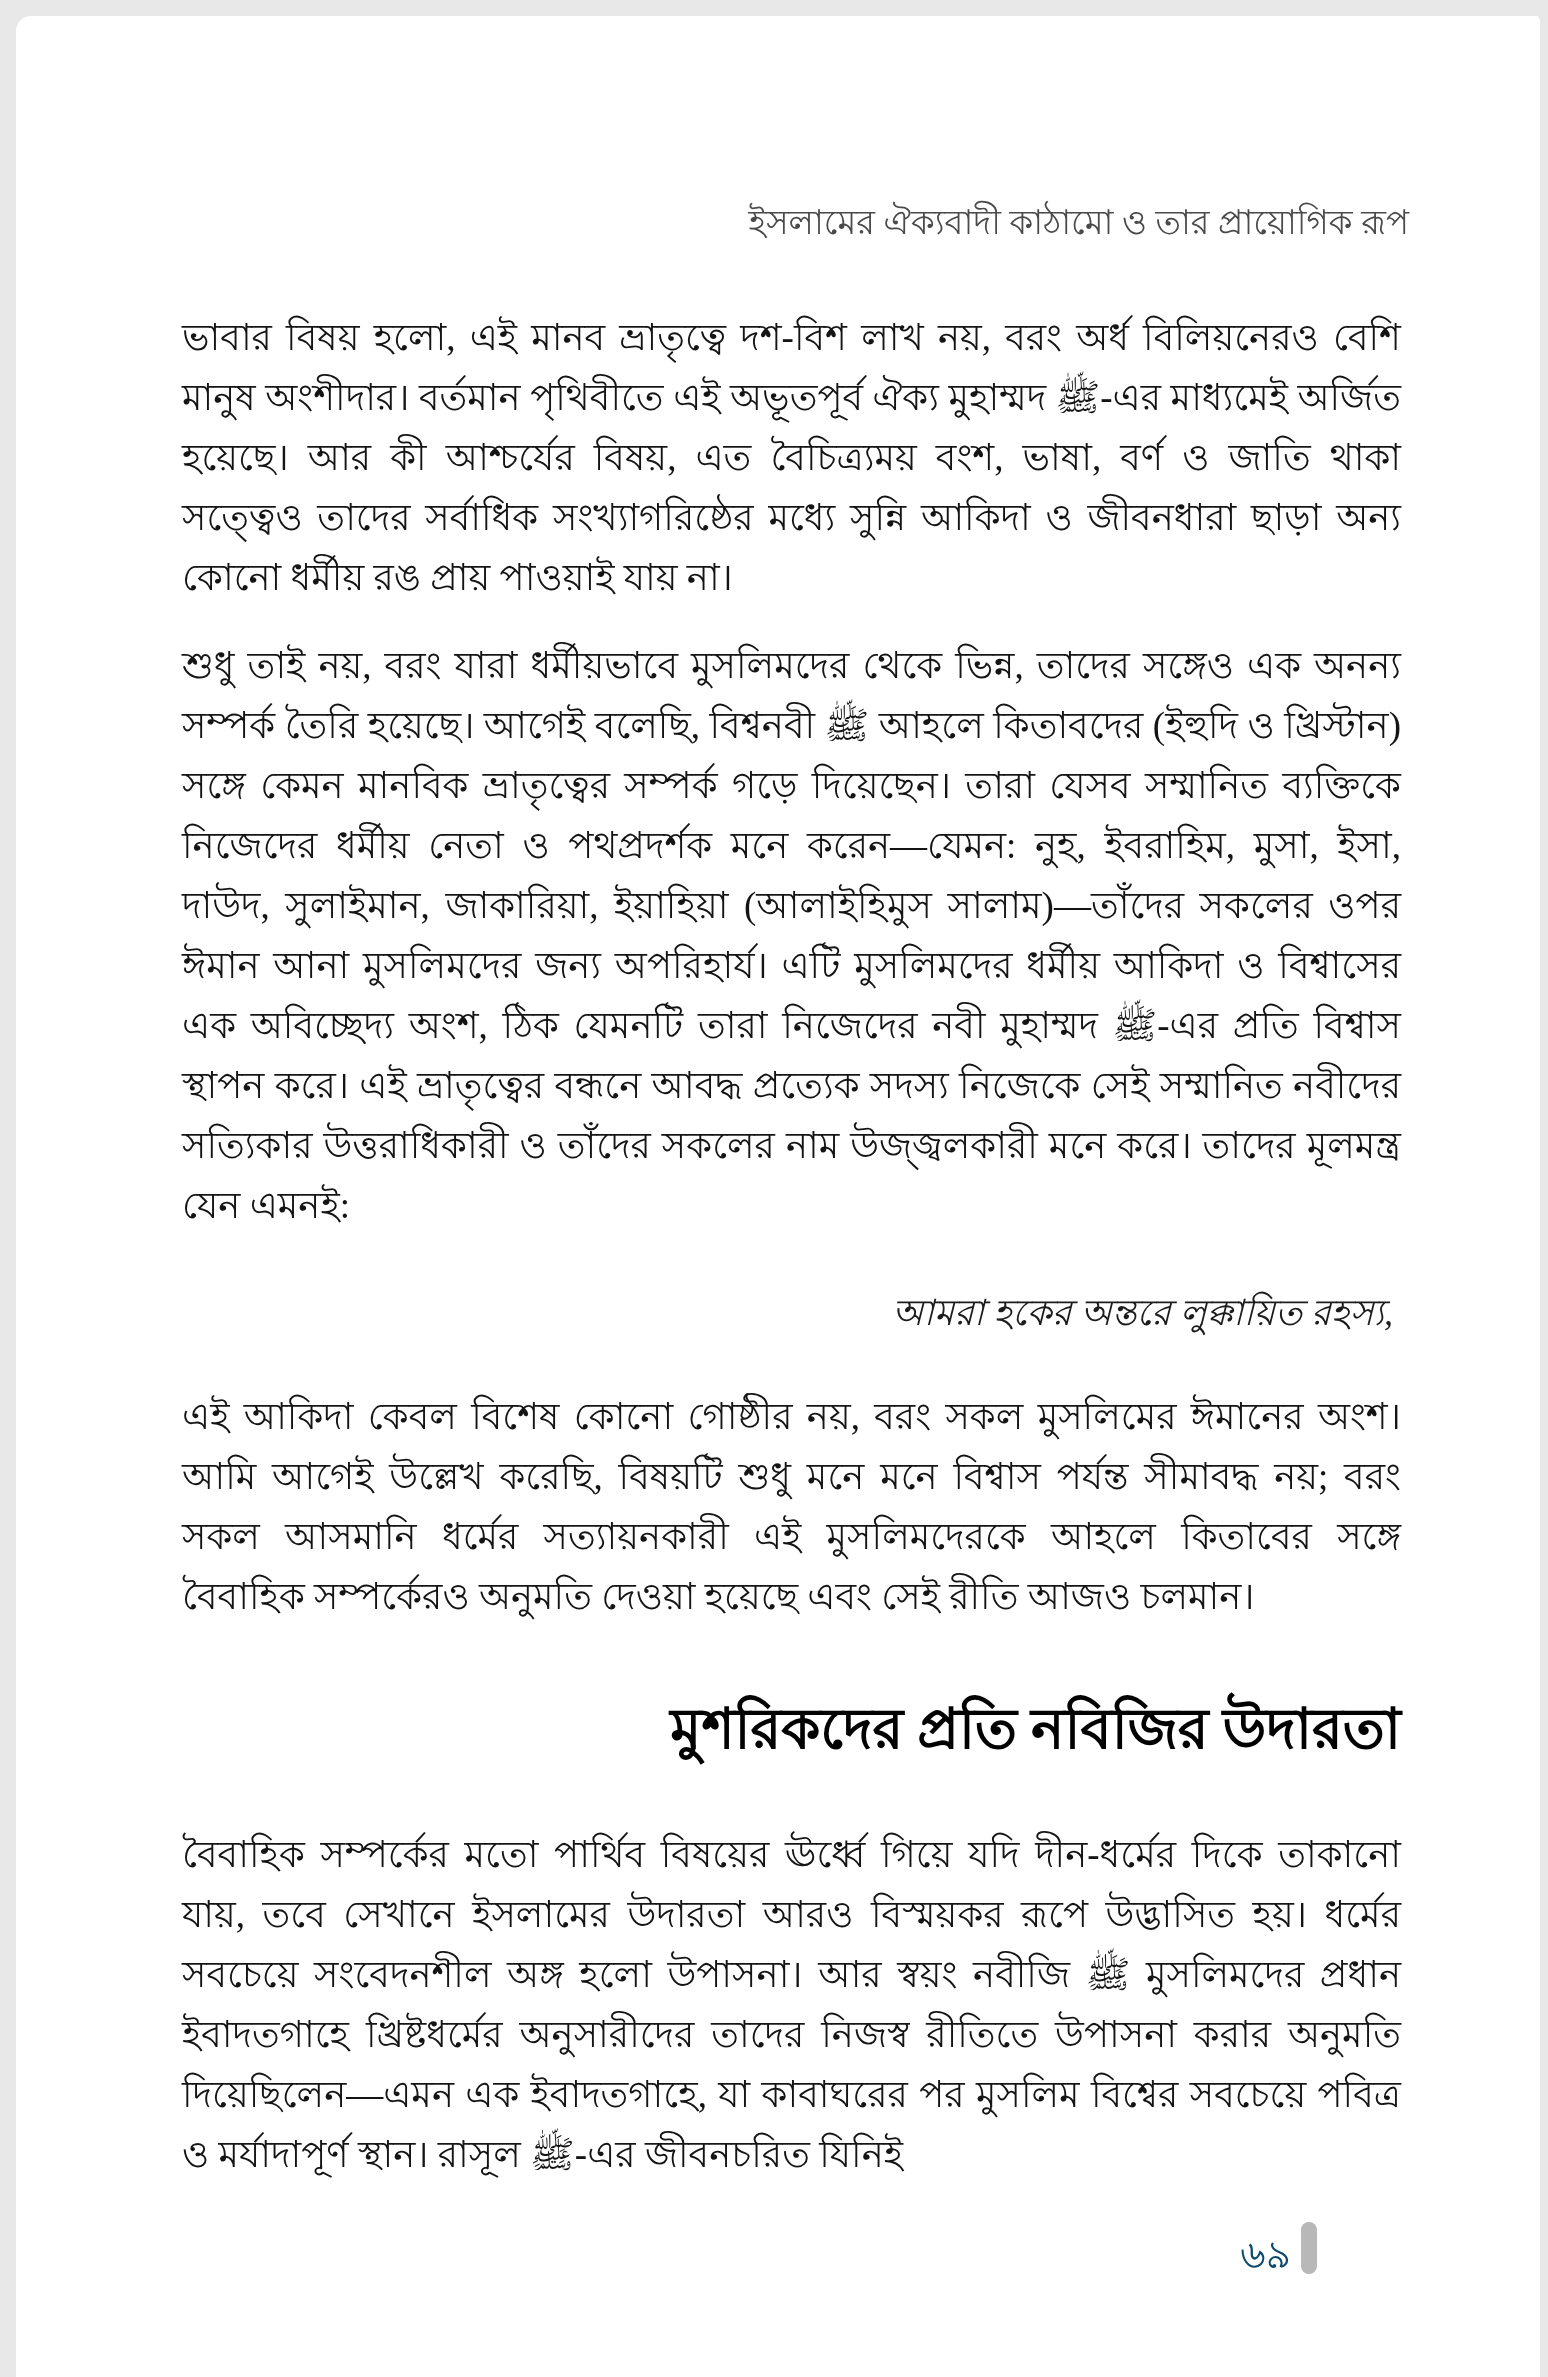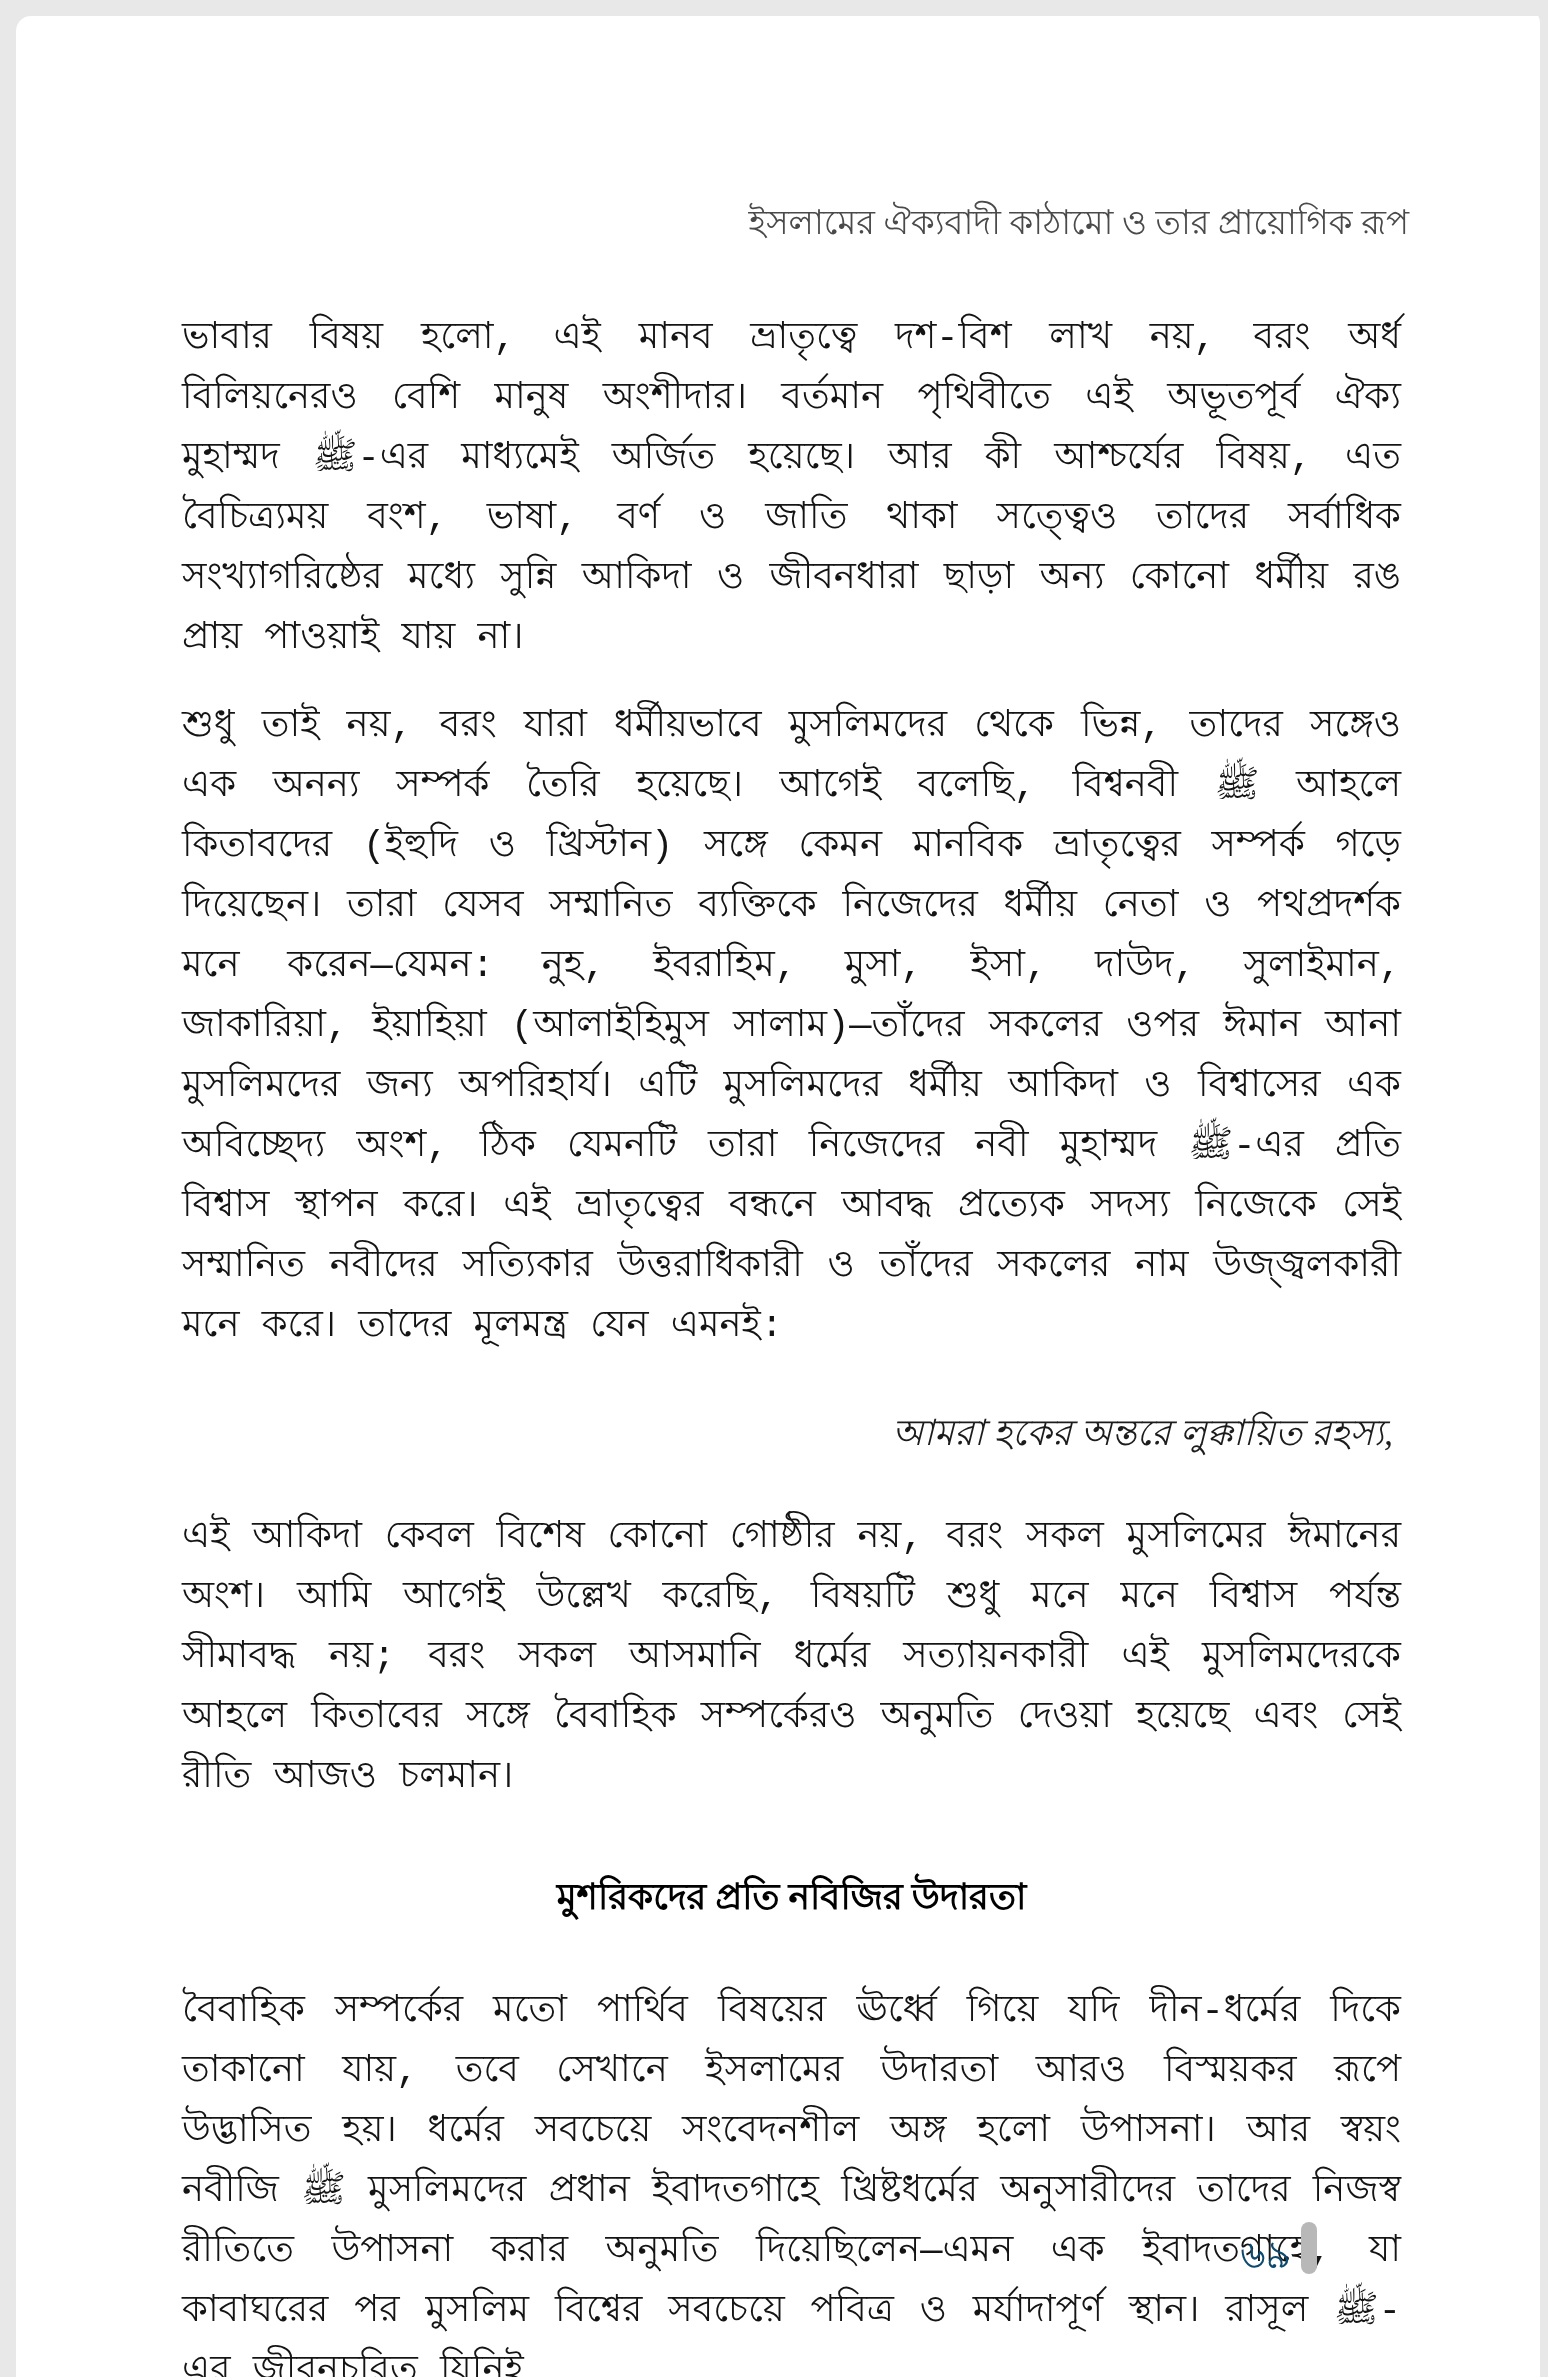--- a/index.html
+++ b/index.html
@@ -34,40 +34,39 @@
     left: 150px;
     right: 147px;
   }
 
   .para {
     font-size: 37px;
     line-height: 60px;
     text-align: justify;
     color: #141414;
     margin-bottom: 12px;
-    font-family: Liberation Mono, monospace;
   }
 
   .couplet {
     text-align: right;
     font-style: italic;
     font-size: 36px;
     line-height: 72px;
     color: #1c1c1c;
     margin: 16.6px 0 14.7px 0;
   }
   .couplet .couplet-line { display: block; }
 
   .section-heading {
-    font-size: 36px;
+    font-size: 56px;
     font-weight: 700;
     color: #000000;
     line-height: 1.2;
     margin: 53px 0 46px 0;
-    text-align: center;
+    text-align: right;
   }
 
   .page-footer {
     position: absolute;
     bottom: 0;
     left: 0;
     right: 0;
     height: 240px;
   }
   .folio {

